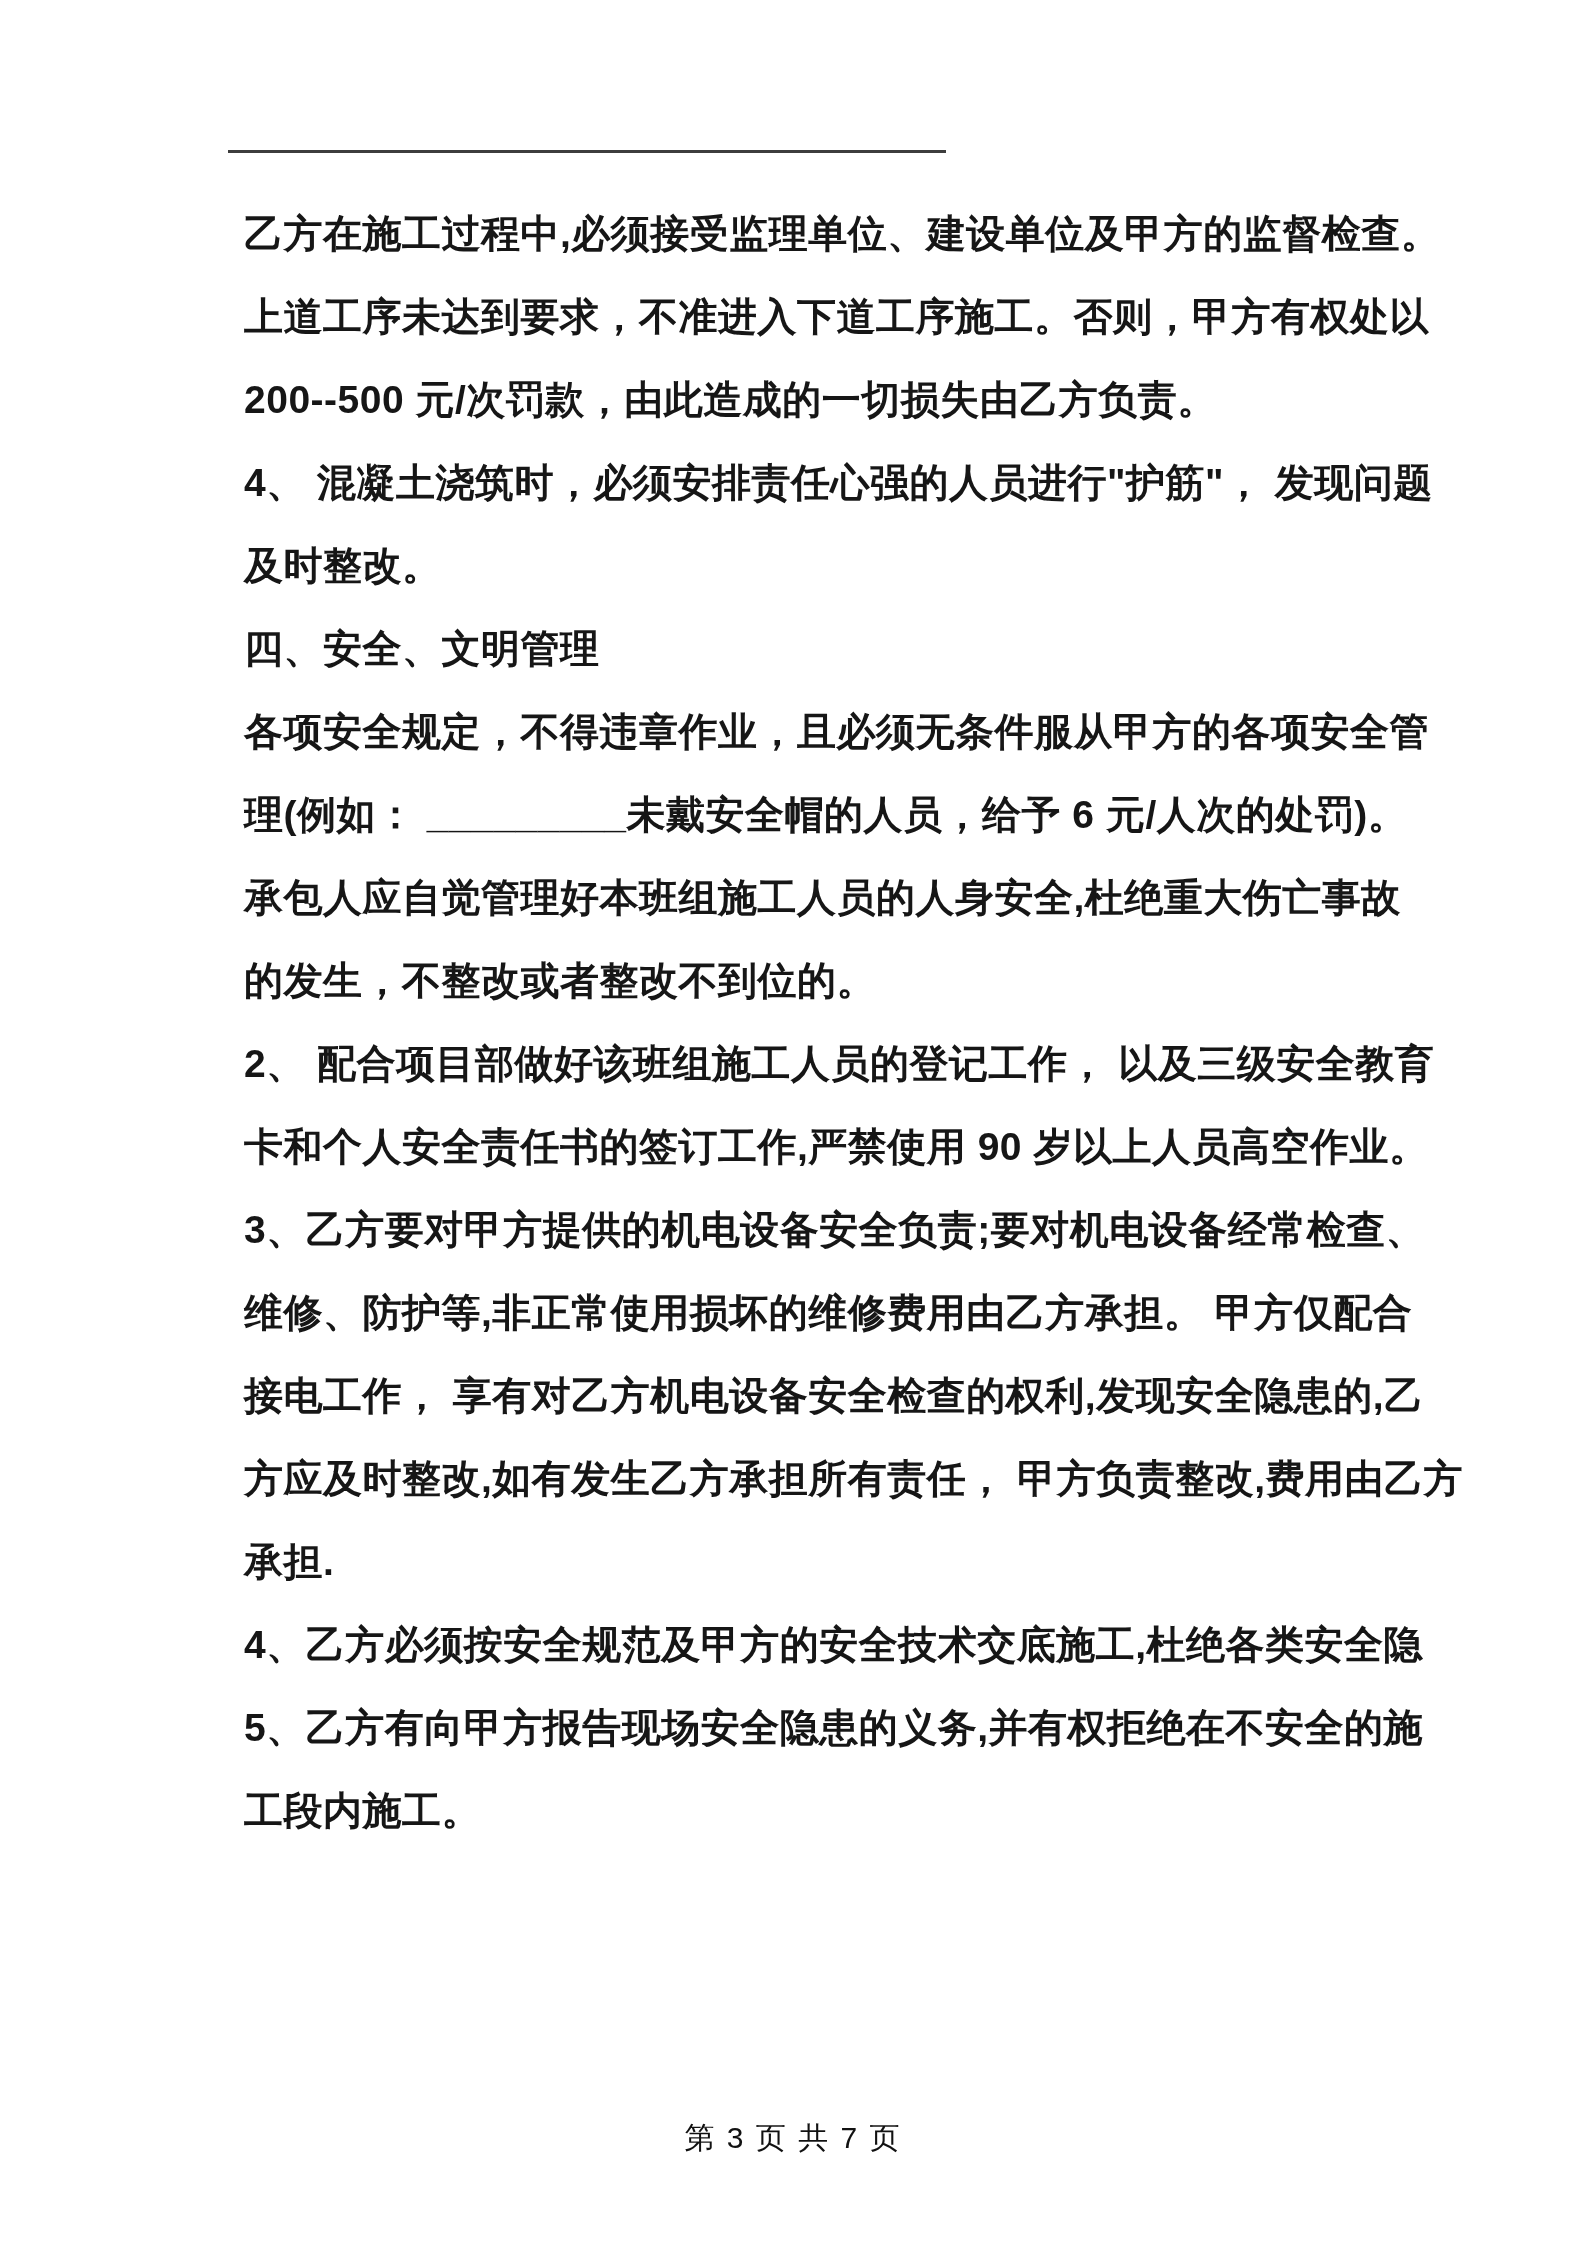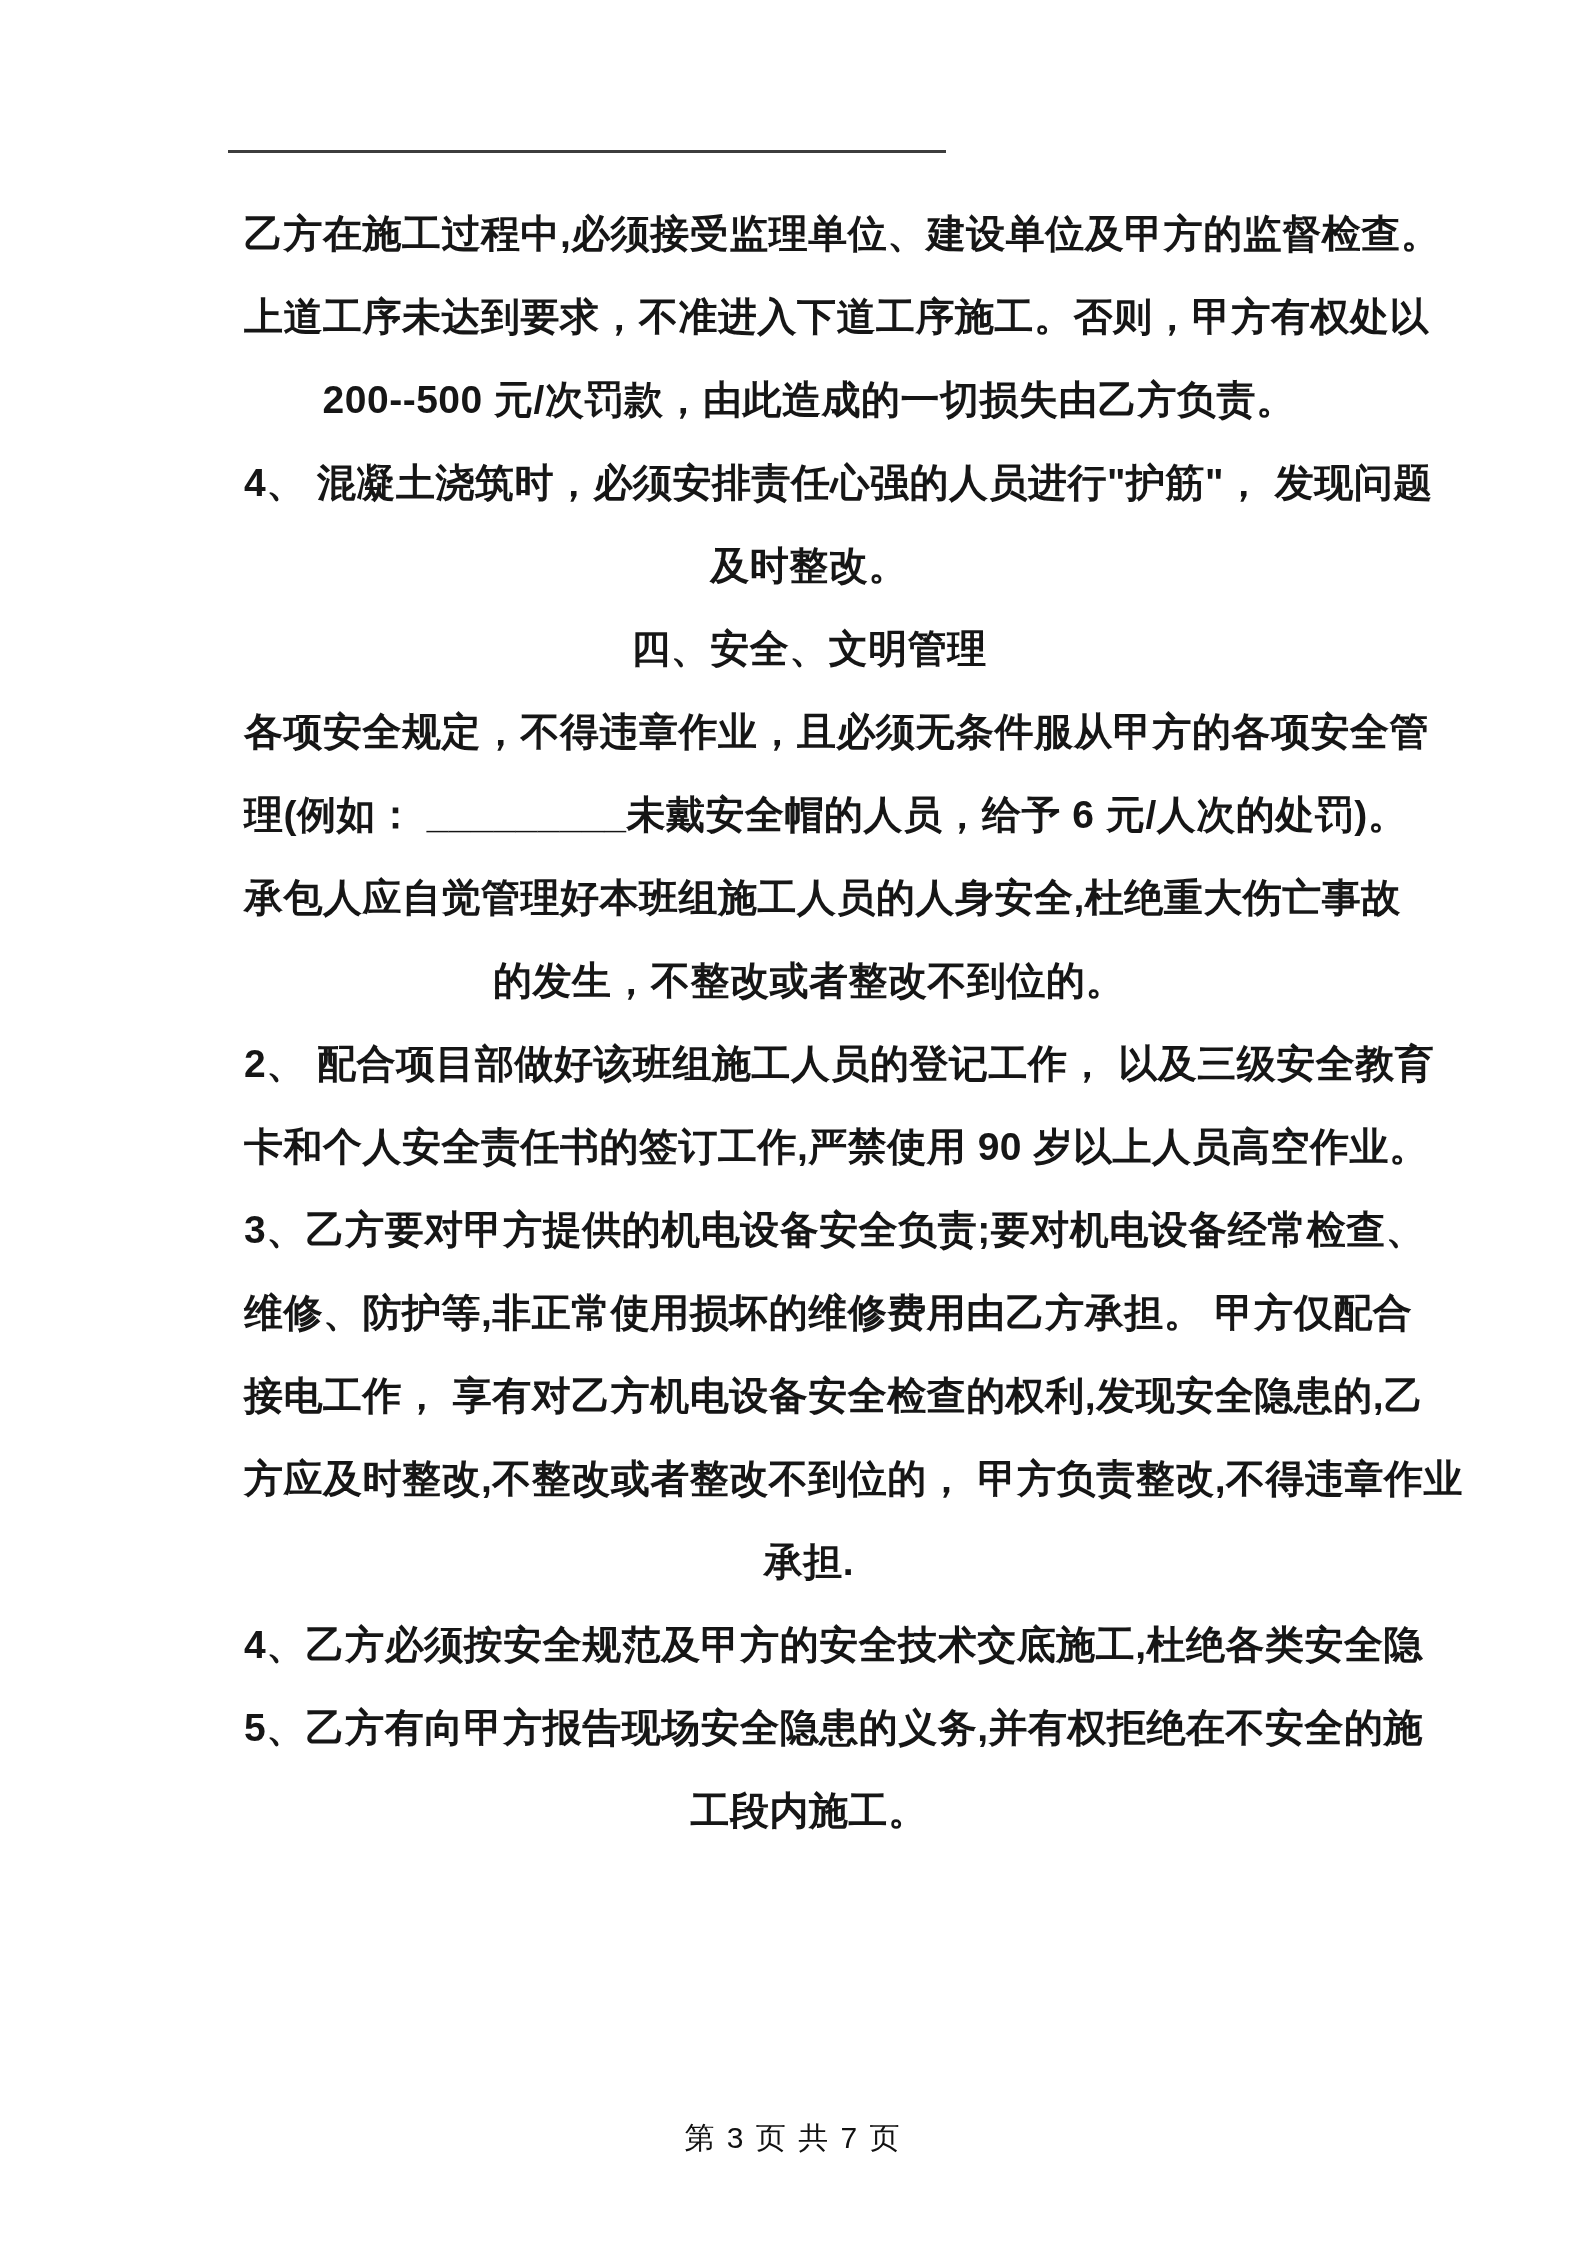--- a/index.html
+++ b/index.html
@@ -31,21 +31,20 @@
     width: 1130px;
   }
   .line {
     font-size: 39px;
     line-height: 83px;
     height: 83px;
     white-space: nowrap;
     font-weight: 600;
     letter-spacing: 0.5px;
     color: #161616;
-    text-align: center;
   }
   .footer {
     position: absolute;
     left: 0;
     top: 2118px;
     width: 100%;
     text-align: center;
     font-size: 30px;
     font-weight: 400;
     letter-spacing: 2px;
@@ -68,21 +67,21 @@
     <div class="line">四、安全、文明管理</div>
     <div class="line">各项安全规定，不得违章作业，且必须无条件服从甲方的各项安全管</div>
     <div class="line">理(例如： _________未戴安全帽的人员，给予 6 元/人次的处罚)。</div>
     <div class="line">承包人应自觉管理好本班组施工人员的人身安全,杜绝重大伤亡事故</div>
     <div class="line">的发生，不整改或者整改不到位的。</div>
     <div class="line">2、 配合项目部做好该班组施工人员的登记工作， 以及三级安全教育</div>
     <div class="line">卡和个人安全责任书的签订工作,严禁使用 90 岁以上人员高空作业。</div>
     <div class="line">3、乙方要对甲方提供的机电设备安全负责;要对机电设备经常检查、</div>
     <div class="line">维修、防护等,非正常使用损坏的维修费用由乙方承担。 甲方仅配合</div>
     <div class="line">接电工作， 享有对乙方机电设备安全检查的权利,发现安全隐患的,乙</div>
-    <div class="line">方应及时整改,不整改或者整改不到位的， 甲方负责整改,不得违章作业</div>
+    <div class="line">方应及时整改,如有发生乙方承担所有责任， 甲方负责整改,费用由乙方</div>
     <div class="line">承担.</div>
     <div class="line">4、乙方必须按安全规范及甲方的安全技术交底施工,杜绝各类安全隐</div>
     <div class="line">5、乙方有向甲方报告现场安全隐患的义务,并有权拒绝在不安全的施</div>
     <div class="line">工段内施工。</div>
   </div>
 
   <div class="footer">第 3 页 共 7 页</div>
 
 </div>
 

